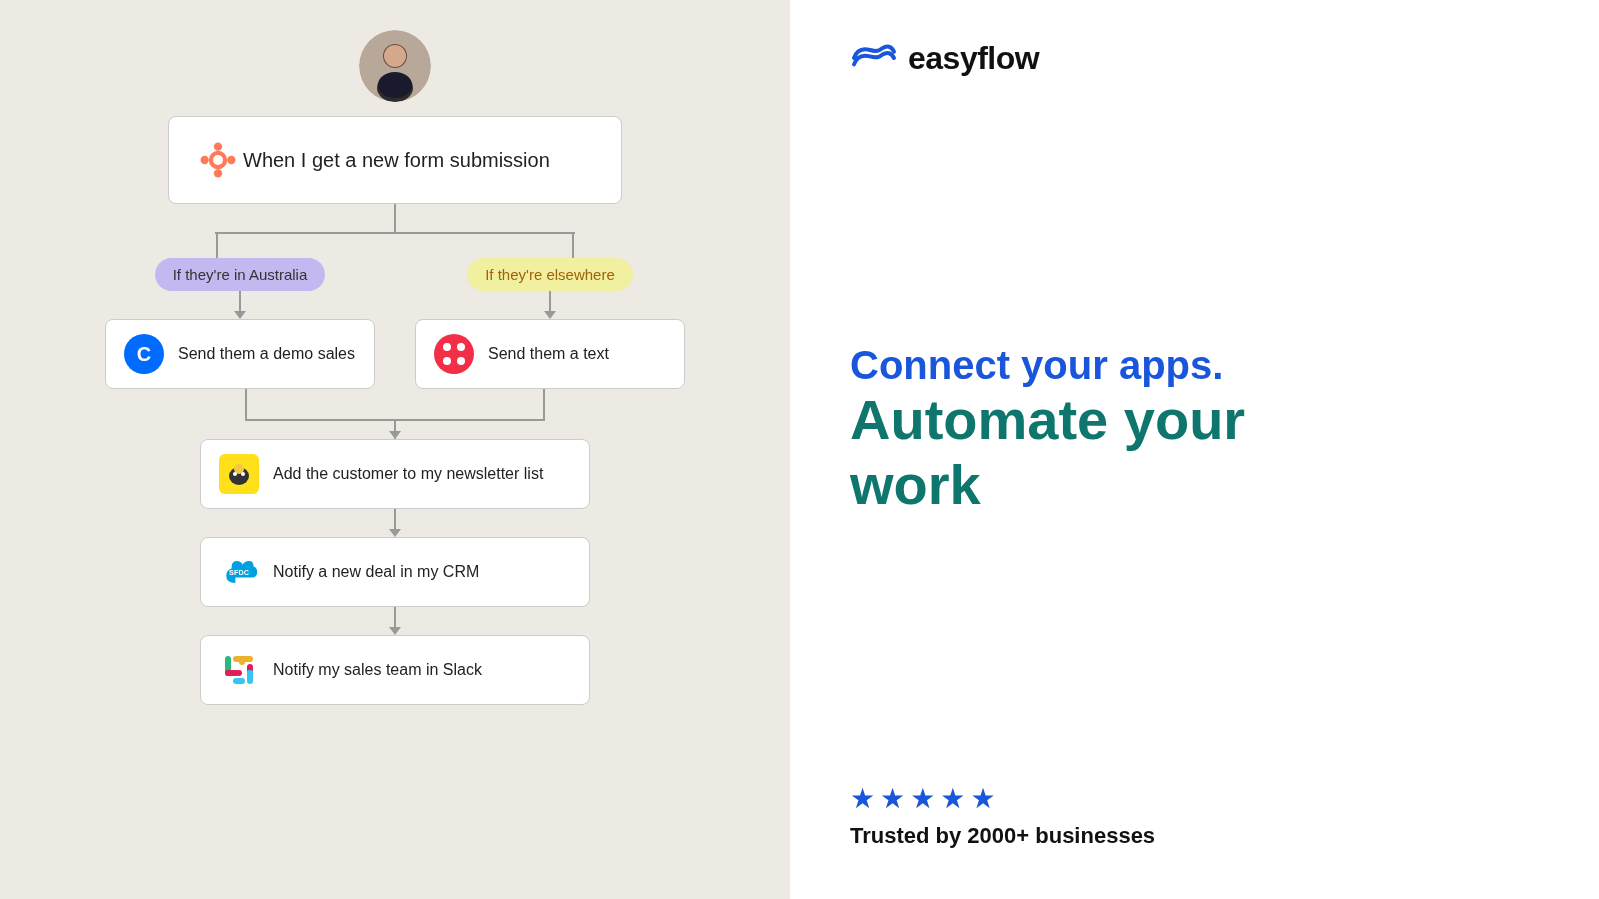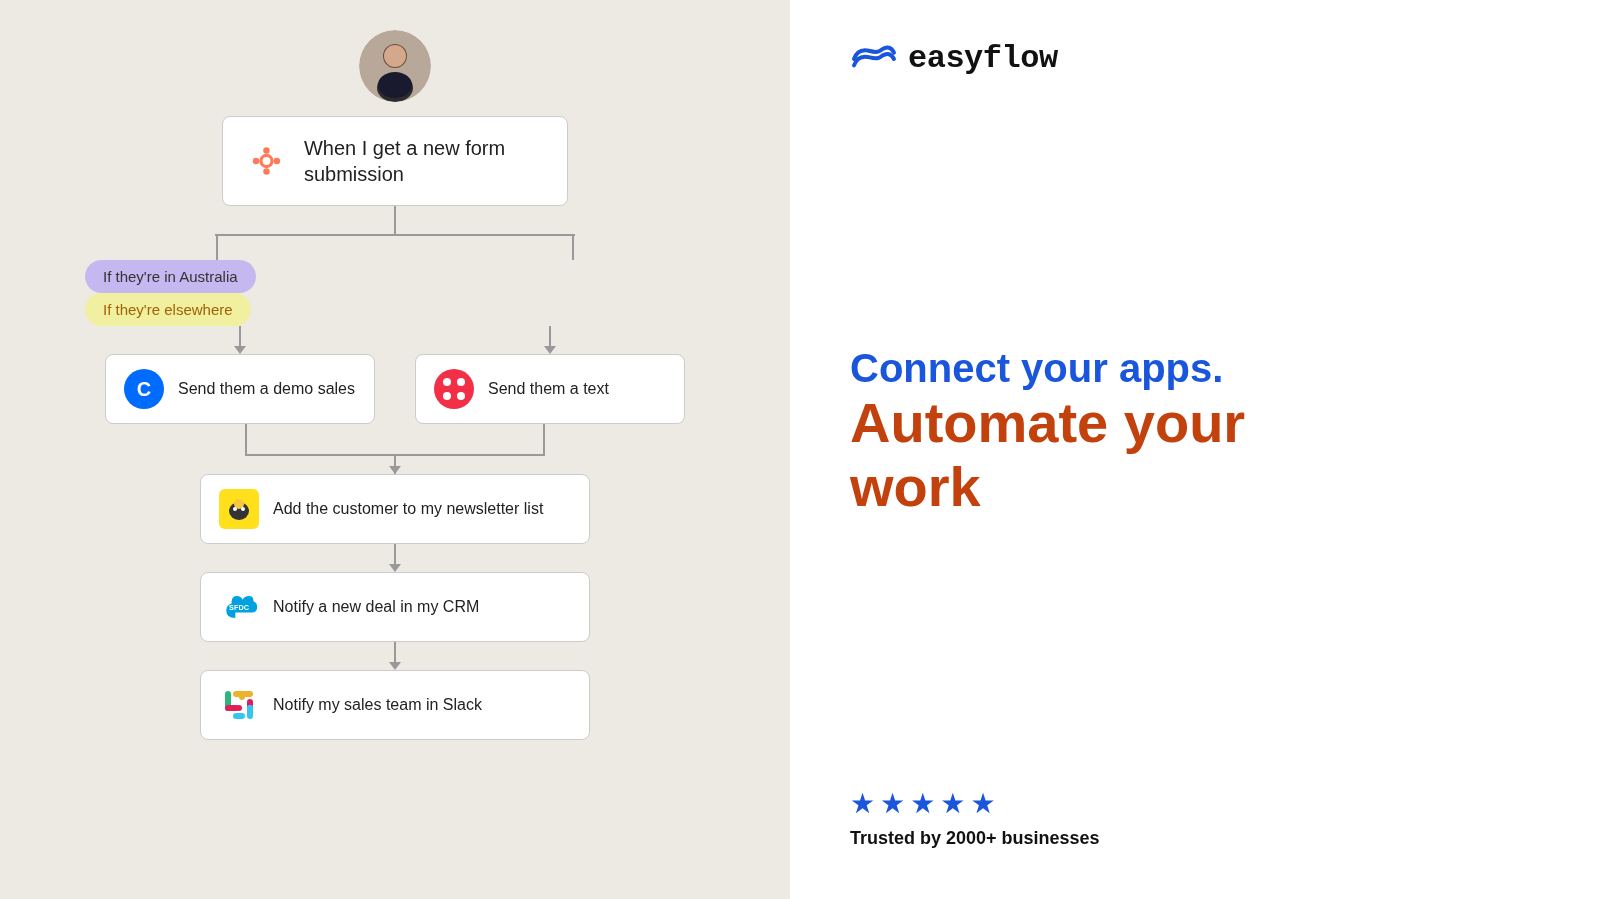--- a/index.html
+++ b/index.html
@@ -55,22 +55,21 @@
     }
 
     
     .trigger-box {
       background: #ffffff;
       border: 1.5px solid #cccccc;
       border-radius: 8px;
       display: flex;
       align-items: center;
       padding: 18px 24px;
-      width: 346px;
-      gap: 18px;
+      width: 454px;
     }
     .trigger-text {
       font-size: 20px;
       font-weight: 500;
       color: #222222;
       line-height: 1.3;
     }
 
     
     .condition-row {
@@ -133,56 +132,55 @@
     }
     .action-text {
       font-size: 16px;
       color: #222;
       line-height: 1.35;
     }
 
     
     .logo-area {
       display: flex;
-      align-items: flex-end;
+      align-items: flex-start;
       gap: 10px;
-      font-family: Liberation Mono, monospace;
     }
     .logo-text {
       font-size: 32px;
       font-weight: 700;
       color: #111;
       letter-spacing: -0.5px;
     }
     .logo-icon-svg { width: 48px; height: 36px; }
 
     .headline-area { flex: 1; display: flex; flex-direction: column; justify-content: center; }
     .headline-blue {
       font-size: 40px;
       font-weight: 700;
       color: #1a56db;
       line-height: 1.15;
     }
     .headline-black {
       font-size: 56px;
       font-weight: 700;
-      color: #c2410c;
+      color: #0f766e;
       line-height: 1.15;
     }
 
     .bottom-area {}
     .stars {
       display: flex;
       gap: 5px;
       margin-bottom: 8px;
     }
     .star { font-size: 28px; color: #1a56db; }
     .star-half { font-size: 28px; color: #1a56db; }
     .trusted-text {
-      font-size: 18px;
+      font-size: 22px;
       font-weight: 600;
       color: #111;
     }
 
     
     .hubspot-icon { width: 50px; height: 50px; }
 
     
     .chain-area {
       display: flex;
@@ -230,21 +228,21 @@
       <div style="width:2px; height:28px; background:#999; margin-top:0;"></div>
 
       <div style="position:relative; width:360px; height:2px; background:#999;"></div>
 
       <div style="display:flex; width:360px; justify-content:space-between;">
         <div style="width:2px; height:24px; background:#999; margin-left:1px;"></div>
         <div style="width:2px; height:24px; background:#999; margin-right:1px;"></div>
       </div>
     </div>
 
-    <div class="condition-row" style="justify-content:space-between; width:620px;flex-direction:column;">
+    <div class="condition-row" style="justify-content:space-between; width:620px;">
       <div class="condition-col">
         <div class="badge-australia">
           <span>If they're in Australia</span>
         </div>
       </div>
       <div class="condition-col">
         <div class="badge-elsewhere">
           <span>If they're elsewhere</span>
         </div>
       </div>

